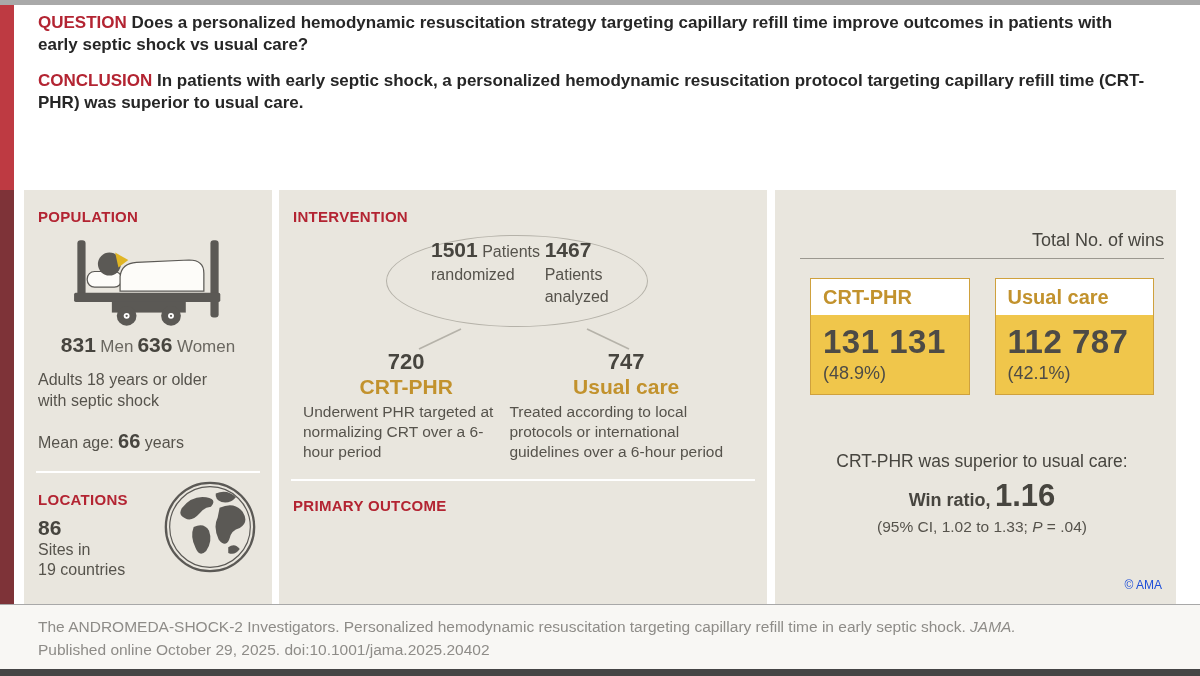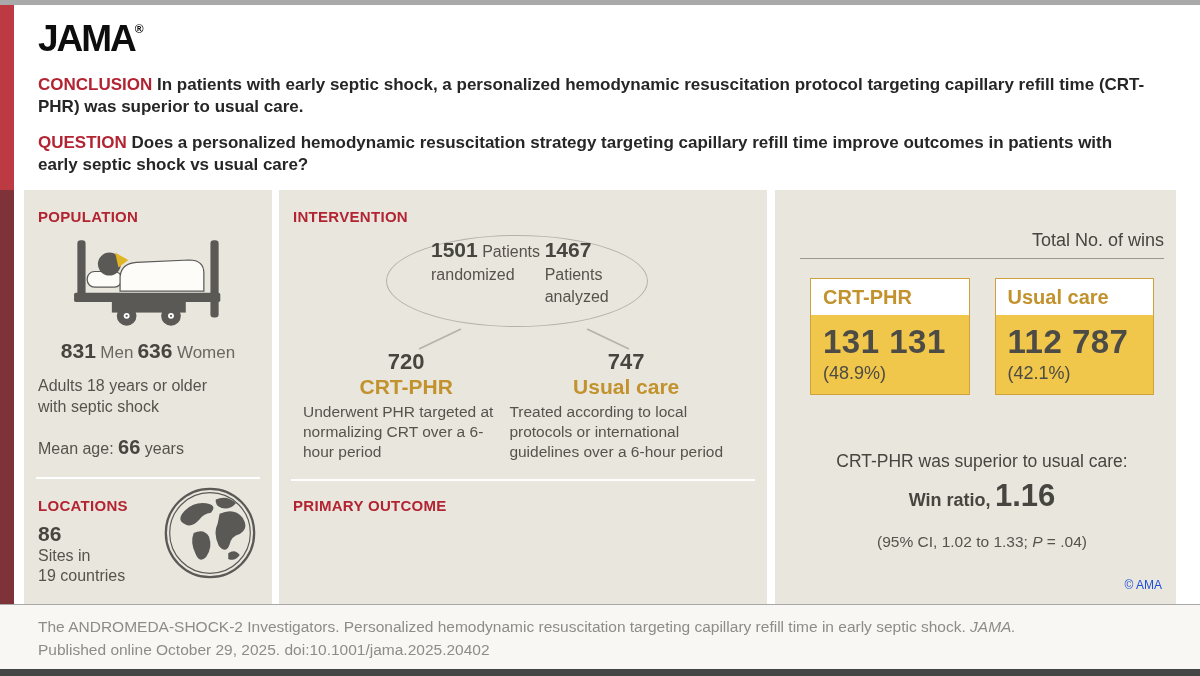--- a/index.html
+++ b/index.html
@@ -22,21 +22,21 @@
 
   .panel{position:absolute;top:190px;height:414px;background:#e9e6de;box-sizing:border-box;}
   .panel-left{left:24px;width:248px;padding:14px;}
   .panel-mid{left:279px;width:488px;padding:14px;}
   .panel-right{left:775px;width:401px;padding:16px 12px 16px 25px;}
 
   .phead{color:#b32432;font-weight:bold;font-size:15px;letter-spacing:.3px;margin:4px 0 0 0;}
 
   
   .bedwrap{width:200px;margin:12px auto 0 auto;}
-  .counts{display:flex;justify-content:center;gap:4px;margin-top:6px;}
+  .counts{display:flex;justify-content:center;gap:4px;}
   .count-num{font-weight:bold;font-size:21px;color:#47453f;}
   .count-lbl{font-size:17px;color:#6b6861;}
   .ptext{font-size:16px;color:#56534c;line-height:1.3;}
   .pop-desc{margin-top:13px;width:200px;}
   .meanage{margin-top:16px;}
   .bignum{font-weight:bold;font-size:20px;color:#47453f;}
   .divider{border:none;border-top:2px solid #ffffff;margin:17px -2px 12px -2px;}
   .locrow{display:flex;justify-content:space-between;align-items:flex-start;margin-top:2px;}
   .locleft{padding-top:2px;}
   .loc-num{font-weight:bold;font-size:21px;color:#47453f;margin-top:8px;}
@@ -69,21 +69,21 @@
   .card{flex:1;background:#ffffff;border:1.5px solid #cfa13d;box-sizing:border-box;}
   .card-head{padding:7px 12px 6px 12px;font-weight:bold;font-size:20px;color:#c2922d;}
   .card-body{background:#f0c64b;padding:8px 12px 10px 12px;}
   .card-val{font-weight:bold;font-size:33px;color:#4d4b46;letter-spacing:.5px;}
   .card-pct{font-size:18px;color:#4d4b46;margin-top:2px;}
   .result{margin-top:56px;text-align:center;color:#47453f;}
   .result-line{font-size:17.5px;}
   .winline{margin-top:6px;}
   .win-lbl{font-weight:bold;font-size:18px;}
   .win-val{font-weight:bold;font-size:31px;}
-  .ciline{font-size:15.5px;margin-top:19px;color:#56534c;}
+  .ciline{font-size:15.5px;margin-top:4px;color:#56534c;}
   .ciline .pit{font-style:italic;}
   .copyright{position:absolute;right:14px;bottom:12px;font-size:12px;color:#1d4ed8;}
 
   
   .footer{
     position:absolute;left:0;top:604px;width:1200px;height:65px;background:#f8f7f4;
     border-top:1px solid #a8a8a8;box-sizing:border-box;padding:11px 30px 8px 38px;
     color:#8e8c88;font-size:15.5px;line-height:1.48;
   }
   .footer .jit{font-style:italic;}
@@ -91,28 +91,27 @@
 </head>
 <body>
 
 <div class="frame">
   <div class="top-strip"></div>
   <div class="redbar seg-top"></div>
   <div class="redbar seg-mid"></div>
   <div class="redbar seg-foot"></div>
 
   <div class="header">
-    <div class="logo"><span>JAMA</span><sup>®</sup></div>
+    <p class="lead">
+      <span class="lbl">QUESTION</span>
+      <span>Does a personalized hemodynamic resuscitation strategy targeting capillary refill time improve outcomes in patients with early septic shock vs usual care?</span>
+    </p>
     <p class="lead">
       <span class="lbl">CONCLUSION</span>
       <span>In patients with early septic shock, a personalized hemodynamic resuscitation protocol targeting capillary refill time (CRT-PHR) was superior to usual care.</span>
-    </p>
-    <p class="lead">
-      <span class="lbl">QUESTION</span>
-      <span>Does a personalized hemodynamic resuscitation strategy targeting capillary refill time improve outcomes in patients with early septic shock vs usual care?</span>
     </p>
   </div>
 
   <div class="panel panel-left">
     <div class="phead">POPULATION</div>
     <div class="bedwrap">
       <svg width="200" height="92" viewBox="0 0 200 112">
         <rect x="14" y="4" width="10" height="74" rx="4" fill="#5b5955"></rect>
         <rect x="176" y="4" width="10" height="94" rx="4" fill="#5b5955"></rect>
         <rect x="26" y="42" width="42" height="19" rx="9" fill="#fdfcf9" stroke="#5b5955" stroke-width="1.5"></rect>

